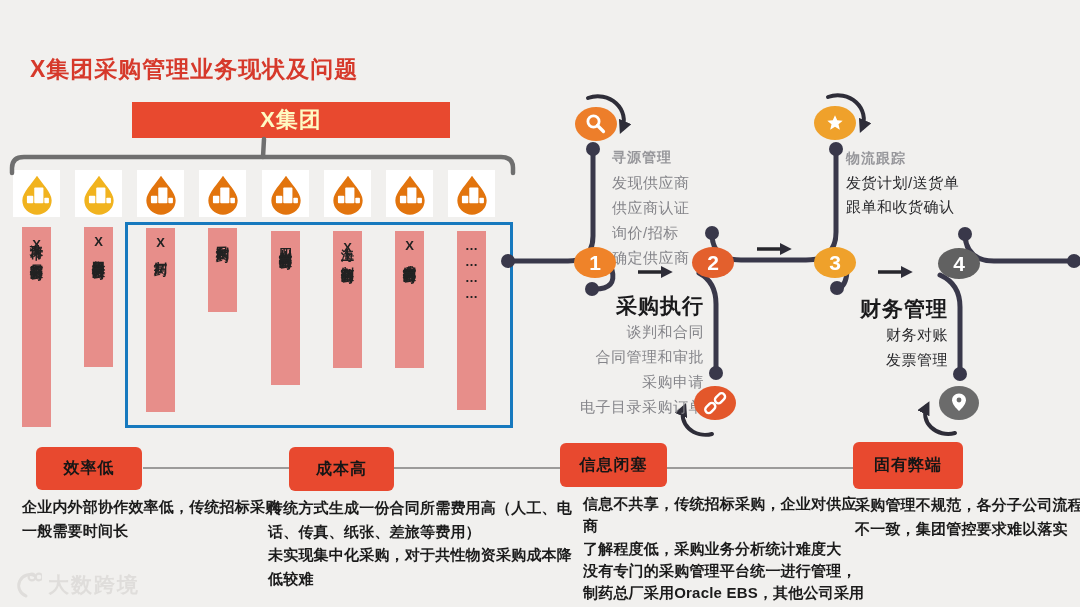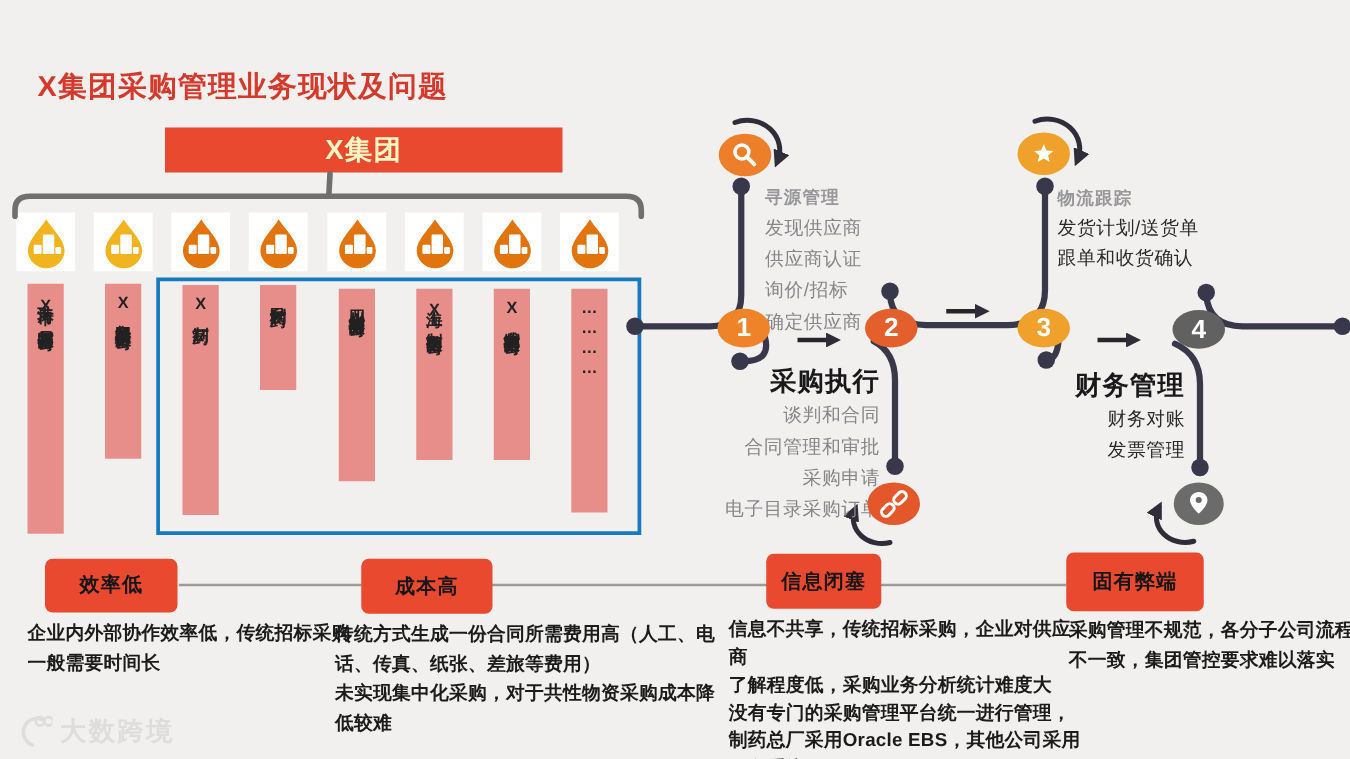--- a/index.html
+++ b/index.html
@@ -258,21 +258,21 @@
       <circle cx="19" cy="13.2" r="3.1" fill="#6b6b6b"></circle>
     </svg>
   </div>
 
   <div class="abs pbox" style="left:36px;top:447px;width:106px;height:43px">
       <span>效率低</span>
     </div>
   <div class="abs pbox" style="left:289px;top:447px;width:105px;height:44px">
       <span>成本高</span>
     </div>
-  <div class="abs pbox" style="left:613px;top:443px;width:92px;height:44px">
+  <div class="abs pbox" style="left:560px;top:443px;width:107px;height:44px">
       <span>信息闭塞</span>
     </div>
   <div class="abs pbox" style="left:853px;top:442px;width:110px;height:47px">
       <span>固有弊端</span>
     </div>
 
   <div class="abs desc" style="left:22px;top:495px;width:300px">企业内外部协作效率低，传统招标采购
 一般需要时间长</div>
   <div class="abs desc" style="left:268px;top:496px;width:320px">传统方式生成一份合同所需费用高（人工、电
 话、传真、纸张、差旅等费用）

